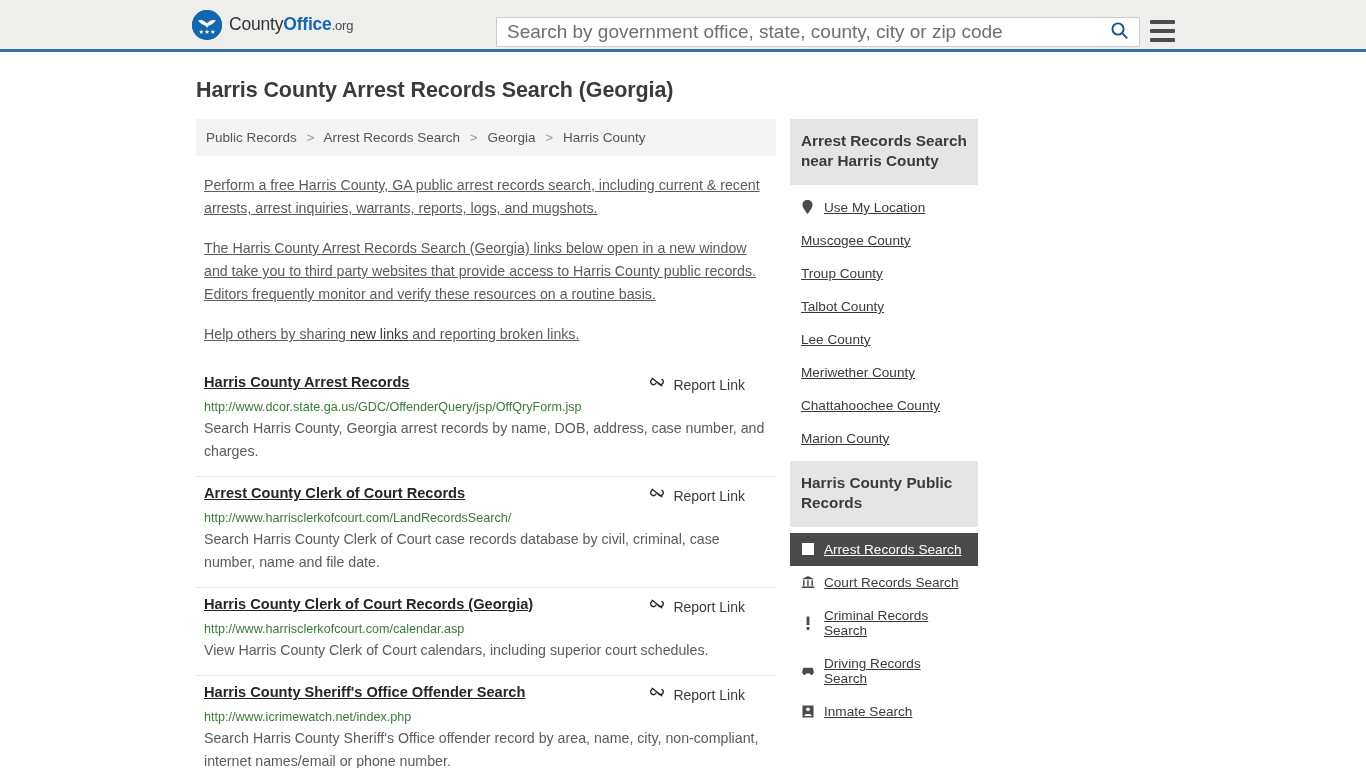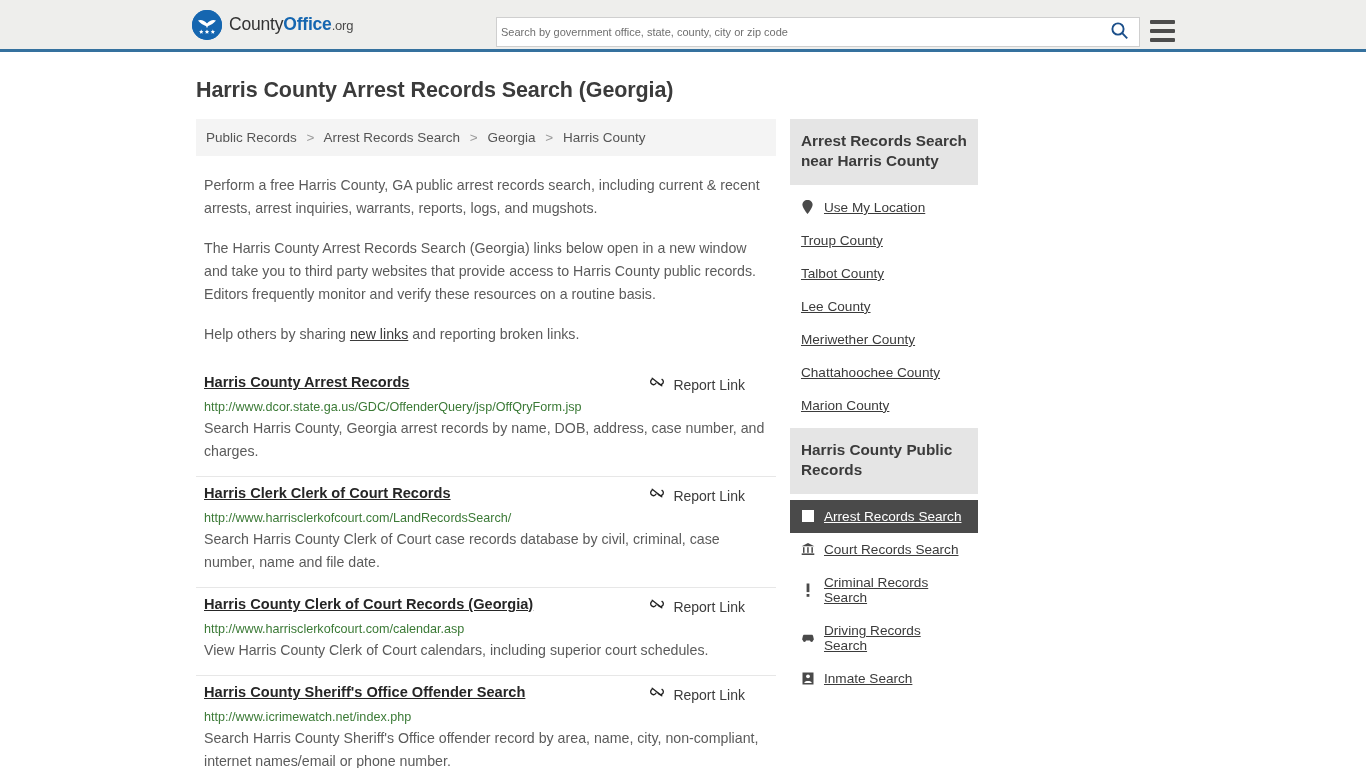--- a/index.html
+++ b/index.html
@@ -51,22 +51,22 @@
     width: 644px;
     height: 30px;
     display: flex;
     background: #ffffff;
     border: 1px solid #cfcfcf;
   }
   .search-input {
     flex: 1;
     border: 0;
     outline: none;
-    padding: 0 4px;
-    font-size: 11px;
+    padding: 0 10px;
+    font-size: 19px;
     color: #333;
     font-family: "Liberation Sans", sans-serif;
     background: transparent;
   }
   .search-input::placeholder { color: #6f6f6f; }
   .search-btn {
     width: 40px;
     border: 0;
     background: transparent;
     cursor: pointer;
@@ -124,20 +124,21 @@
   }
   .breadcrumb .sep { color: #9a9a9a; margin: 0 6px; }
 
   
   .intro p {
     font-size: 14.2px;
     line-height: 1.62;
     color: #5b5b5b;
     margin: 17px 0 0 0;
     padding: 0 8px 0 8px;
+    text-decoration: underline;
   }
   .intro p:first-child { margin-top: 18px; }
   .intro a { color: #3b3b3b; text-decoration: underline; }
 
   
   .results { margin-top: 20px; }
   .result {
     border-bottom: 1px solid #e7e7e7;
     padding: 8px 8px 13px 8px;
   }
@@ -295,21 +296,21 @@
               </span>
               <span>Report Link</span>
             </div>
           </div>
           <div class="result-url">http://www.dcor.state.ga.us/GDC/OffenderQuery/jsp/OffQryForm.jsp</div>
           <div class="result-desc">Search Harris County, Georgia arrest records by name, DOB, address, case number, and charges.</div>
         </div>
 
         <div class="result">
           <div class="result-head">
-            <a class="result-title" href="#">Harris Clerk Clerk of Court Records</a>
+            <a class="result-title" href="#">Arrest County Clerk of Court Records</a>
             <div class="report-link">
               <span>
                 <svg width="16" height="16" viewBox="0 0 16 16">
                   <path d="M3 4.4 C1.2 5.4 1.2 8.2 3 9.2 C4.5 10.1 6.3 9.3 7.1 8" stroke="#222" stroke-width="1.35" fill="none" stroke-linecap="round"></path>
                   <path d="M13 4.4 C14.8 5.4 14.8 8.2 13 9.2 C11.5 10.1 9.7 9.3 8.9 8" stroke="#222" stroke-width="1.35" fill="none" stroke-linecap="round"></path>
                   <line x1="3.2" y1="3.2" x2="12.8" y2="10.8" stroke="#222" stroke-width="1.35" stroke-linecap="round"></line>
                 </svg>
               </span>
               <span>Report Link</span>
             </div>
@@ -366,20 +367,23 @@
           <div class="side-item">
             <span class="side-ico">
               <svg width="11" height="14" viewBox="0 0 11 14">
                 <path d="M5.5 0 C2.5 0 0.4 2.1 0.4 4.8 C0.4 8 5.5 14 5.5 14 C5.5 14 10.6 8 10.6 4.8 C10.6 2.1 8.5 0 5.5 0 Z" fill="#4a4a4a"></path>
               </svg>
             </span>
             <a href="#">Use My Location</a>
           </div>
 
           <div class="side-item">
+            <a href="#">Muscogee County</a>
+          </div>
+          <div class="side-item">
             <a href="#">Troup County</a>
           </div>
           <div class="side-item">
             <a href="#">Talbot County</a>
           </div>
           <div class="side-item">
             <a href="#">Lee County</a>
           </div>
           <div class="side-item">
             <a href="#">Meriwether County</a>

